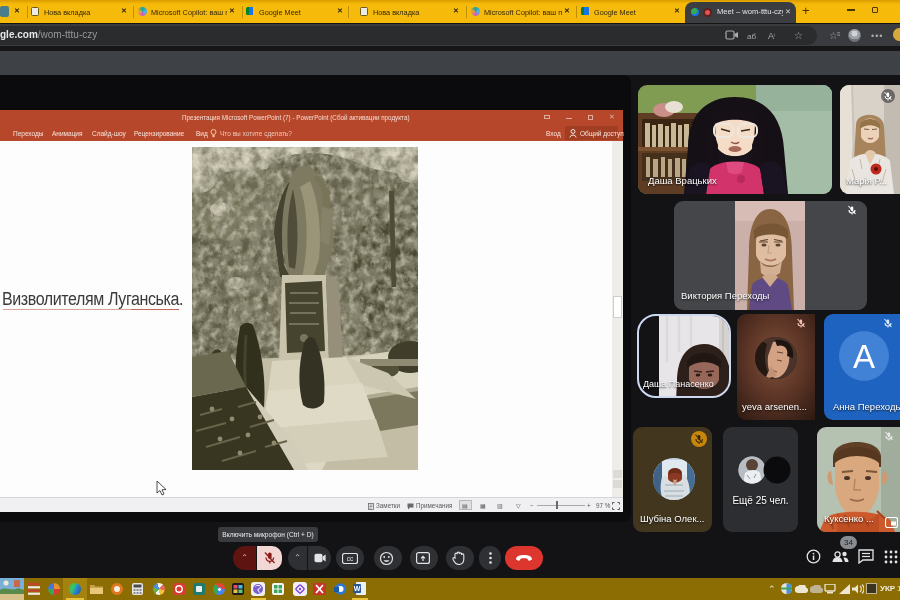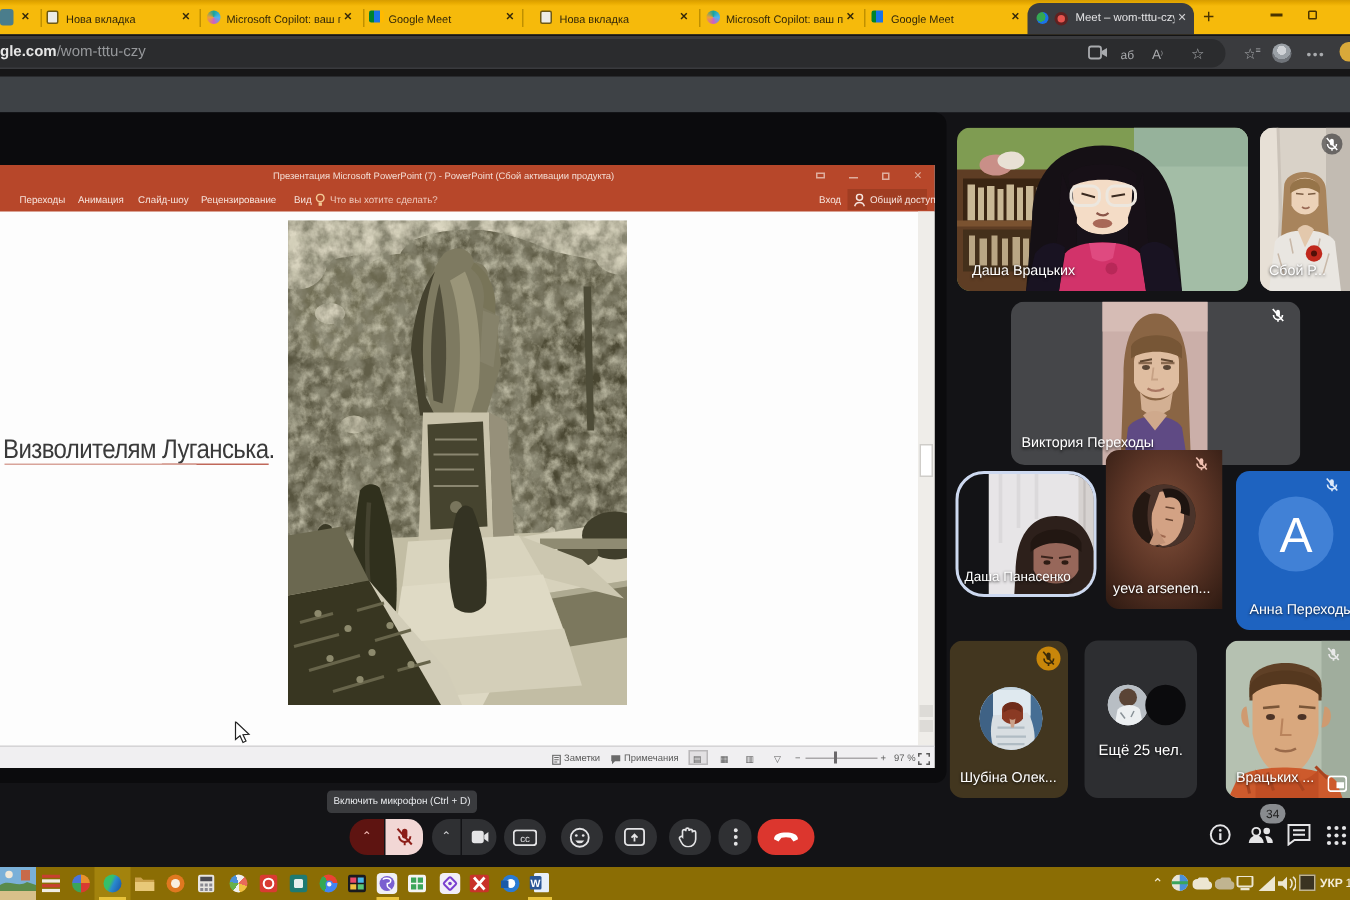--- a/index.html
+++ b/index.html
@@ -425,21 +425,21 @@
     <circle cx="36" cy="84" r="5.5" fill="#c0281c"></circle>
       <circle cx="36" cy="84" r="2" fill="#501008"></circle>
     <circle cx="48" cy="11" r="7" fill="rgba(32,33,36,0.55)"></circle>
     <g stroke="#fff" stroke-width="1" fill="none">
         <rect x="46.6" y="7.5" width="2.6" height="4.5" rx="1.3" fill="#fff" stroke="none"></rect>
         <path d="M45 11 a3 3 0 0 0 6 0"></path>
         <line x1="48" y1="14" x2="48" y2="15.5"></line>
         <line x1="44.5" y1="7" x2="51.5" y2="15"></line>
       </g>
   </svg>
-  <div class="nm" style="left:6px;bottom:8px;">Сбой Р...</div>
+  <div class="nm" style="left:6px;bottom:8px;">Марія Р...</div>
 </div>
 
 <div class="tile" style="left:674px;top:201px;width:193px;height:109px;">
   <svg width="193" height="109" viewBox="0 0 193 109">
     <rect width="193" height="109" fill="#454649"></rect>
     <rect x="61" width="70" height="109" fill="#cbafa9"></rect>
     <rect x="61" y="0" width="70" height="20" fill="#d6bcb5"></rect>
     <path d="M73 109 L75 50 C75 20 85 8 96 8 C108 8 118 20 118 52 L120 109 Z" fill="#8a6544"></path>
     <path d="M82 40 C82 26 112 26 112 40 L112 54 C108 68 86 68 82 54 Z" fill="#dfbda0"></path>
     <path d="M80 30 C84 20 110 20 114 30 L114 38 C106 32 88 32 80 38 Z" fill="#775636"></path>
@@ -479,21 +479,21 @@
     <rect x="73" y="3" width="14" height="13" rx="4" fill="#1765d8"></rect>
     <g stroke="#fff" stroke-width="1.7" stroke-linecap="round">
         <line x1="76.5" y1="8" x2="76.5" y2="11.5"></line>
         <line x1="80" y1="6" x2="80" y2="13.5"></line>
         <line x1="83.5" y1="8" x2="83.5" y2="11.5"></line>
       </g>
   </svg>
   <div class="nm" style="left:4px;bottom:7px;font-size:9px;">Даша Панасенко</div>
 </div>
 
-<div class="tile" style="left:737px;top:300px;width:95px;height:106px;">
+<div class="tile" style="left:737px;top:314px;width:95px;height:106px;">
   <svg width="78" height="106" viewBox="0 0 78 106">
     <defs>
         <radialGradient id="yv" cx="50%" cy="42%" r="75%">
           <stop offset="0%" stop-color="#81503a"></stop>
           <stop offset="50%" stop-color="#5c3526"></stop>
           <stop offset="100%" stop-color="#2e1a12"></stop>
         </radialGradient>
       </defs>
     <rect width="78" height="106" fill="url(#yv)"></rect>
     <circle cx="39" cy="44" r="21" fill="#2c2018"></circle>
@@ -598,21 +598,21 @@
     <path d="M2 105 L8 92 C16 82 64 82 74 94 L78 105 Z" fill="#cd5a2c"></path>
     <path d="M20 86 C30 98 52 98 62 86 L62 105 L20 105 Z" fill="#c04e24"></path>
     <path d="M28 88 l4 12 M46 90 l6 10 M60 84 l8 8 M14 92 l2 10" stroke="#a84420" stroke-width="2" fill="none"></path>
     <g fill="none" stroke="#e8e8e8" stroke-width="1.1">
         <rect x="70.6" y="5.5" width="2.6" height="4.5" rx="1.3" fill="#e8e8e8" stroke="none"></rect>
         <path d="M69 9 a3 3 0 0 0 6 0"></path>
         <line x1="72" y1="12" x2="72" y2="13.5"></line>
         <line x1="68.5" y1="5" x2="75.5" y2="13"></line>
       </g>
   </svg>
-  <div class="nm" style="left:7px;bottom:8px;">Врацьких ...</div>
+  <div class="nm" style="left:7px;bottom:8px;">Куксенко ...</div>
   <svg class="abs" style="right:4px;bottom:4px;" width="13" height="11" viewBox="0 0 13 11">
       <rect x="0.5" y="0.5" width="12" height="10" rx="2" fill="none" stroke="#fff" stroke-width="1.2"></rect>
       <rect x="6" y="4.5" width="5" height="4" fill="#fff"></rect>
     </svg>
 </div>
 
 <div class="abs" id="taskbar" style="left:0;top:578px;width:900px;height:22px;background:#8b6d04;">
   
   <svg class="abs" style="left:0;top:0;" width="24" height="22" viewBox="0 0 24 22">
     <rect width="24" height="22" fill="#7ab0d8"></rect>

